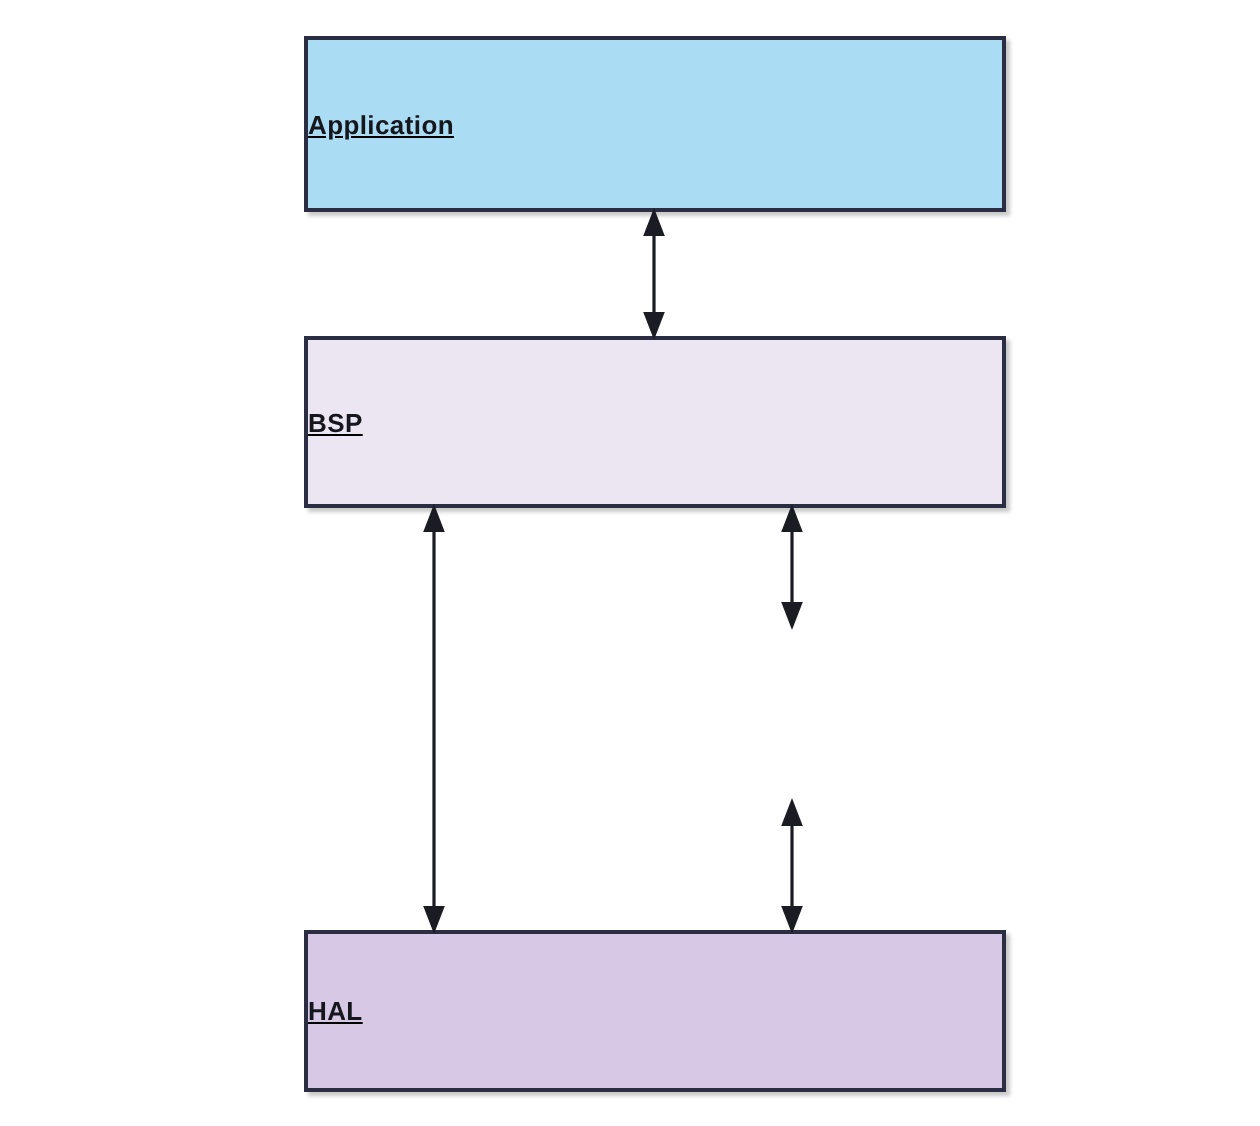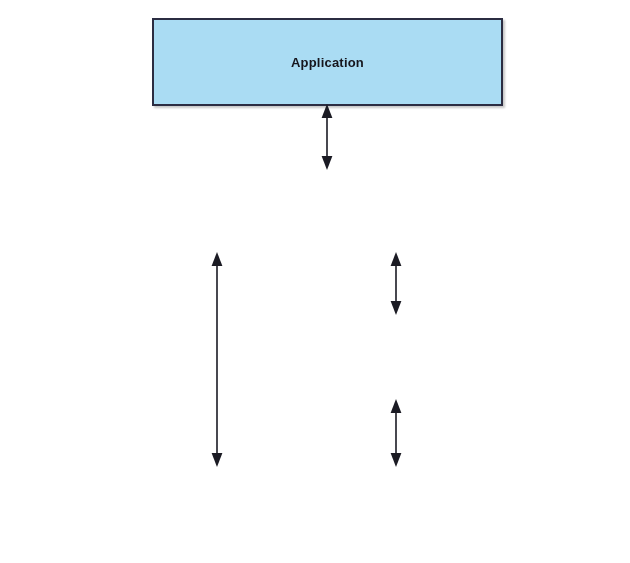--- a/index.html
+++ b/index.html
@@ -18,22 +18,22 @@
     width: 630px;
     height: 563px;
     background: #ffffff;
   }
   .node {
     position: absolute;
     box-sizing: border-box;
     border: 2px solid #2b2d42;
     display: flex;
     align-items: center;
-    justify-content: center;
     box-shadow: 2px 2px 2px rgba(0,0,0,0.22);
+    text-decoration: underline;
   }
   .node-label {
     font-size: 13px;
     font-weight: bold;
     color: #16161d;
     letter-spacing: 0.2px;
     text-align: center;
     user-select: none;
   }
   #node-application {
@@ -78,22 +78,28 @@
 </style>
 </head>
 <body>
 
 <div id="diagram-canvas">
 
   <div class="node" id="node-application">
     <span class="node-label">Application</span>
   </div>
 
+  <div class="node" id="node-bsp">
+    <span class="node-label">BSP</span>
+  </div>
 
 
+  <div class="node" id="node-hal">
+    <span class="node-label">HAL</span>
+  </div>
 
   <svg class="connector" style="left:315px; top:104px;" width="24" height="66" viewBox="0 0 24 66">
     <line x1="12" y1="11" x2="12" y2="55"></line>
     <polygon points="12,0 6.6,14 17.4,14"></polygon>
     <polygon points="12,66 6.6,52 17.4,52"></polygon>
   </svg>
 
   <svg class="connector" style="left:205px; top:252px;" width="24" height="215" viewBox="0 0 24 215">
     <line x1="12" y1="11" x2="12" y2="204"></line>
     <polygon points="12,0 6.6,14 17.4,14"></polygon>

